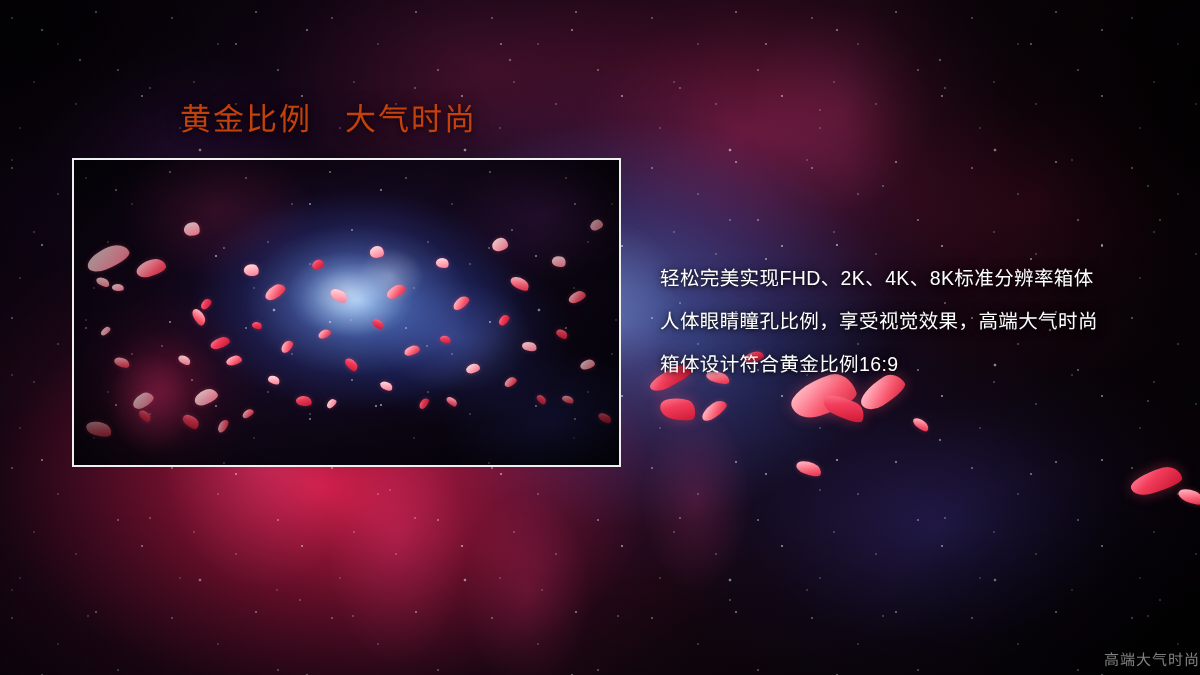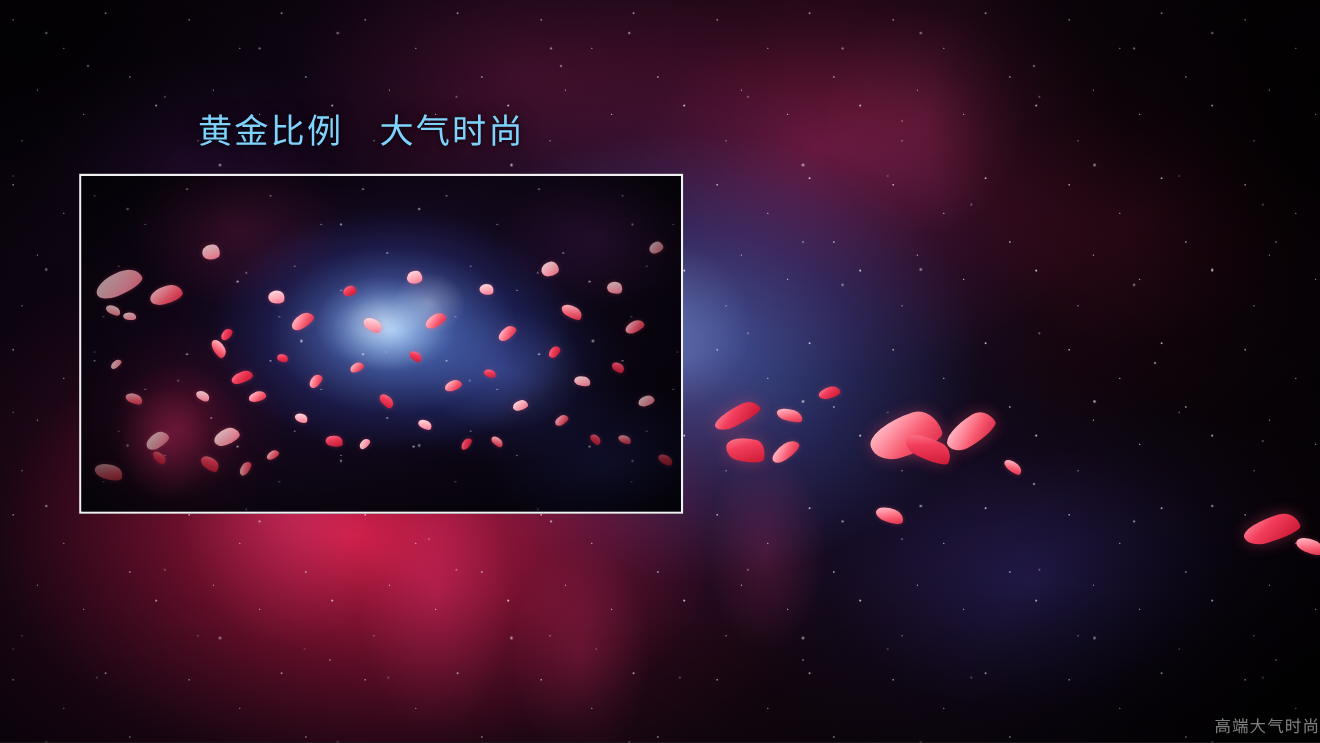--- a/index.html
+++ b/index.html
@@ -163,21 +163,21 @@
     box-shadow: 0 0 14px rgba(255,80,110,0.36);
   }
 
   
   #title {
     position: absolute;
     left: 180px;
     top: 101px;
     font-size: 31px;
     line-height: 1.2;
-    color: #7dd3fc;
+    color: #c2410c;
     letter-spacing: 2px;
     font-weight: 400;
     text-shadow: 0 1px 5px rgba(0,0,0,0.62), 0 0 18px rgba(0,0,0,0.4);
     white-space: pre;
   }
 
   #body-text {
     position: absolute;
     left: 660px;
     top: 257px;
@@ -288,16 +288,21 @@
       <div class="petal" style="left: 706px; top: 372px; width: 24px; height: 11px; transform: rotate(18deg);"></div>
       <div class="petal" style="left: 700px; top: 404px; width: 28px; height: 13px; transform: rotate(-34deg);"></div>
       <div class="petal big" style="left: 790px; top: 378px; width: 66px; height: 36px; transform: rotate(-18deg);"></div>
       <div class="petal deep big" style="left: 822px; top: 398px; width: 44px; height: 20px; transform: rotate(26deg);"></div>
       <div class="petal big" style="left: 858px; top: 380px; width: 48px; height: 24px; transform: rotate(-32deg);"></div>
       <div class="petal" style="left: 796px; top: 462px; width: 26px; height: 13px; transform: rotate(22deg);"></div>
       <div class="petal deep" style="left: 744px; top: 352px; width: 20px; height: 10px; transform: rotate(-12deg);"></div>
       <div class="petal" style="left: 912px; top: 420px; width: 18px; height: 9px; transform: rotate(40deg);"></div>
     </div>
 
+  <div id="body-text">
+      <span class="bodyline">轻松完美实现FHD、2K、4K、8K标准分辨率箱体</span>
+      <span class="bodyline">人体眼睛瞳孔比例，享受视觉效果，高端大气时尚</span>
+      <span class="bodyline">箱体设计符合黄金比例16:9</span>
+    </div>
 
   <div id="watermark">高端大气时尚</div>
 
 </div>
 
 </body></html>

